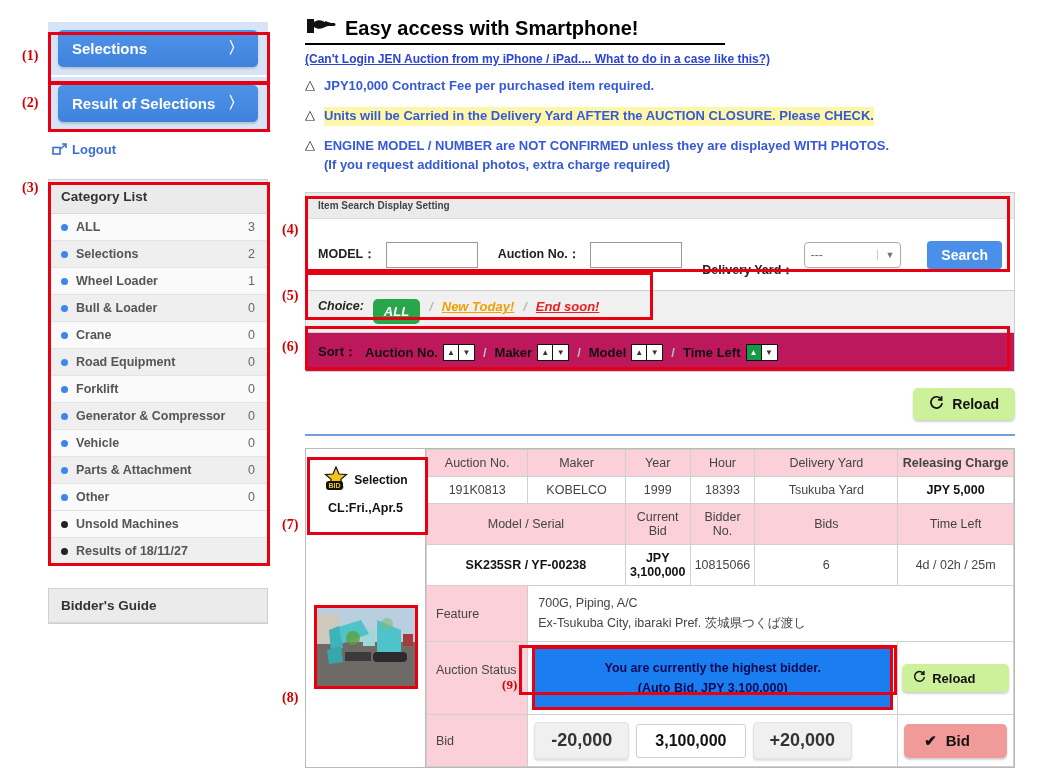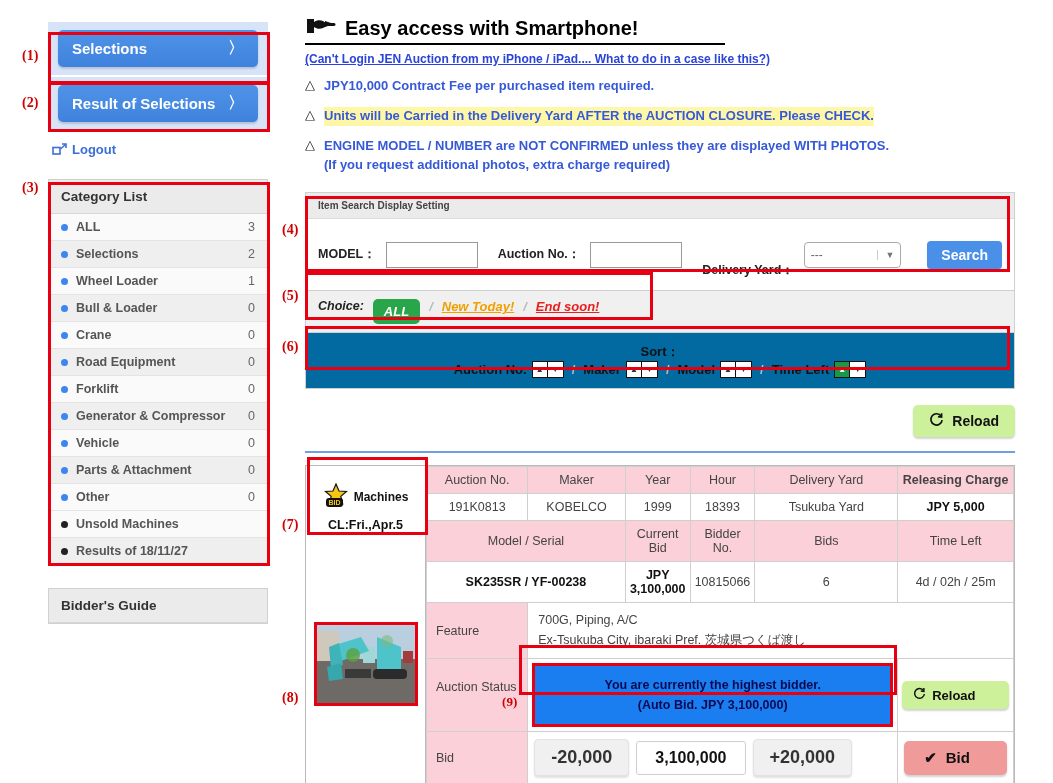--- a/index.html
+++ b/index.html
@@ -97,22 +97,22 @@
   }
 
   .choicebar { border:1px solid #cfcfcf; border-top:none; background:#f0f0f0;
                display:flex; align-items:flex-start; padding:8px 12px; gap:9px;font-style:italic;}
   .chip-all { background:#2aa64a; color:#fff; font-weight:bold; font-size:13px;
               padding:5px 11px; border-radius:5px; cursor:pointer;}
   .slash { color:#bbb; font-weight:bold; }
   .lk-orange { color:#f0a000; font-weight:bold; font-size:13px; text-decoration:underline; cursor:pointer;}
   .lk-red { color:#e82020; font-weight:bold; font-size:13px; text-decoration:underline; cursor:pointer;}
 
-  .sortbar { border:1px solid #cfcfcf; border-top:none; background:#0369a1;
-             display:flex; align-items:center; padding:10px 12px; gap:0;flex-direction:column; }
+  .sortbar { border:1px solid #cfcfcf; border-top:none; background:#be185d;
+             display:flex; align-items:center; padding:10px 12px; gap:8px; }
   .sortbar .lbl2 { font-weight:bold; font-size:13px; color:#111; }
   .arrows { display:inline-flex; border:1.5px solid #111; }
   .arrows span { width:15px; height:15px; display:flex; align-items:center; justify-content:center;
                  font-size:8px; background:#fff; cursor:pointer;}
   .arrows span.up { border-right:1.5px solid #111; }
   .arrows span.on { background:#179a48; color:#fff; }
 
   .reload-row { display:flex; justify-content:flex-end; margin-top:16px; }
   .reloadbtn {
     background:#cdf09a; border-radius:5px; padding:7px 16px; font-weight:bold; font-size:14px;
@@ -428,21 +428,21 @@
     <div class="lcol">
       <div class="selcell">
         <div class="top">
           <span>
             <svg width="26" height="26" viewBox="0 0 26 26">
               <path d="M13 1 L16 8 L23.5 8.5 L17.8 13.4 L19.6 20.6 L13 16.6 L6.4 20.6 L8.2 13.4 L2.5 8.5 L10 8 Z" fill="#f5c518" stroke="#111" stroke-width="1.2"></path>
               <rect x="3" y="15" width="17" height="9" rx="3" fill="#111"></rect>
               <text x="11.5" y="22" font-size="7" fill="#f5c518" text-anchor="middle" font-family="Liberation Sans, sans-serif" font-weight="bold">BID</text>
             </svg>
           </span>
-          <span class="sel-txt">Machines</span>
+          <span class="sel-txt">Selection</span>
         </div>
         <div class="cl">CL:Fri.,Apr.5</div>
       </div>
       <div class="thumbcell">
         <div class="thumb">
           <svg width="98" height="78" viewBox="0 0 98 78">
             <rect width="98" height="40" fill="#b9cfe0"></rect>
             <rect y="34" width="98" height="44" fill="#6e6a66"></rect>
             <rect x="0" y="6" width="22" height="30" fill="#cfc9bd"></rect>
             <rect x="46" y="22" width="12" height="16" fill="#9fd8d6"></rect>

